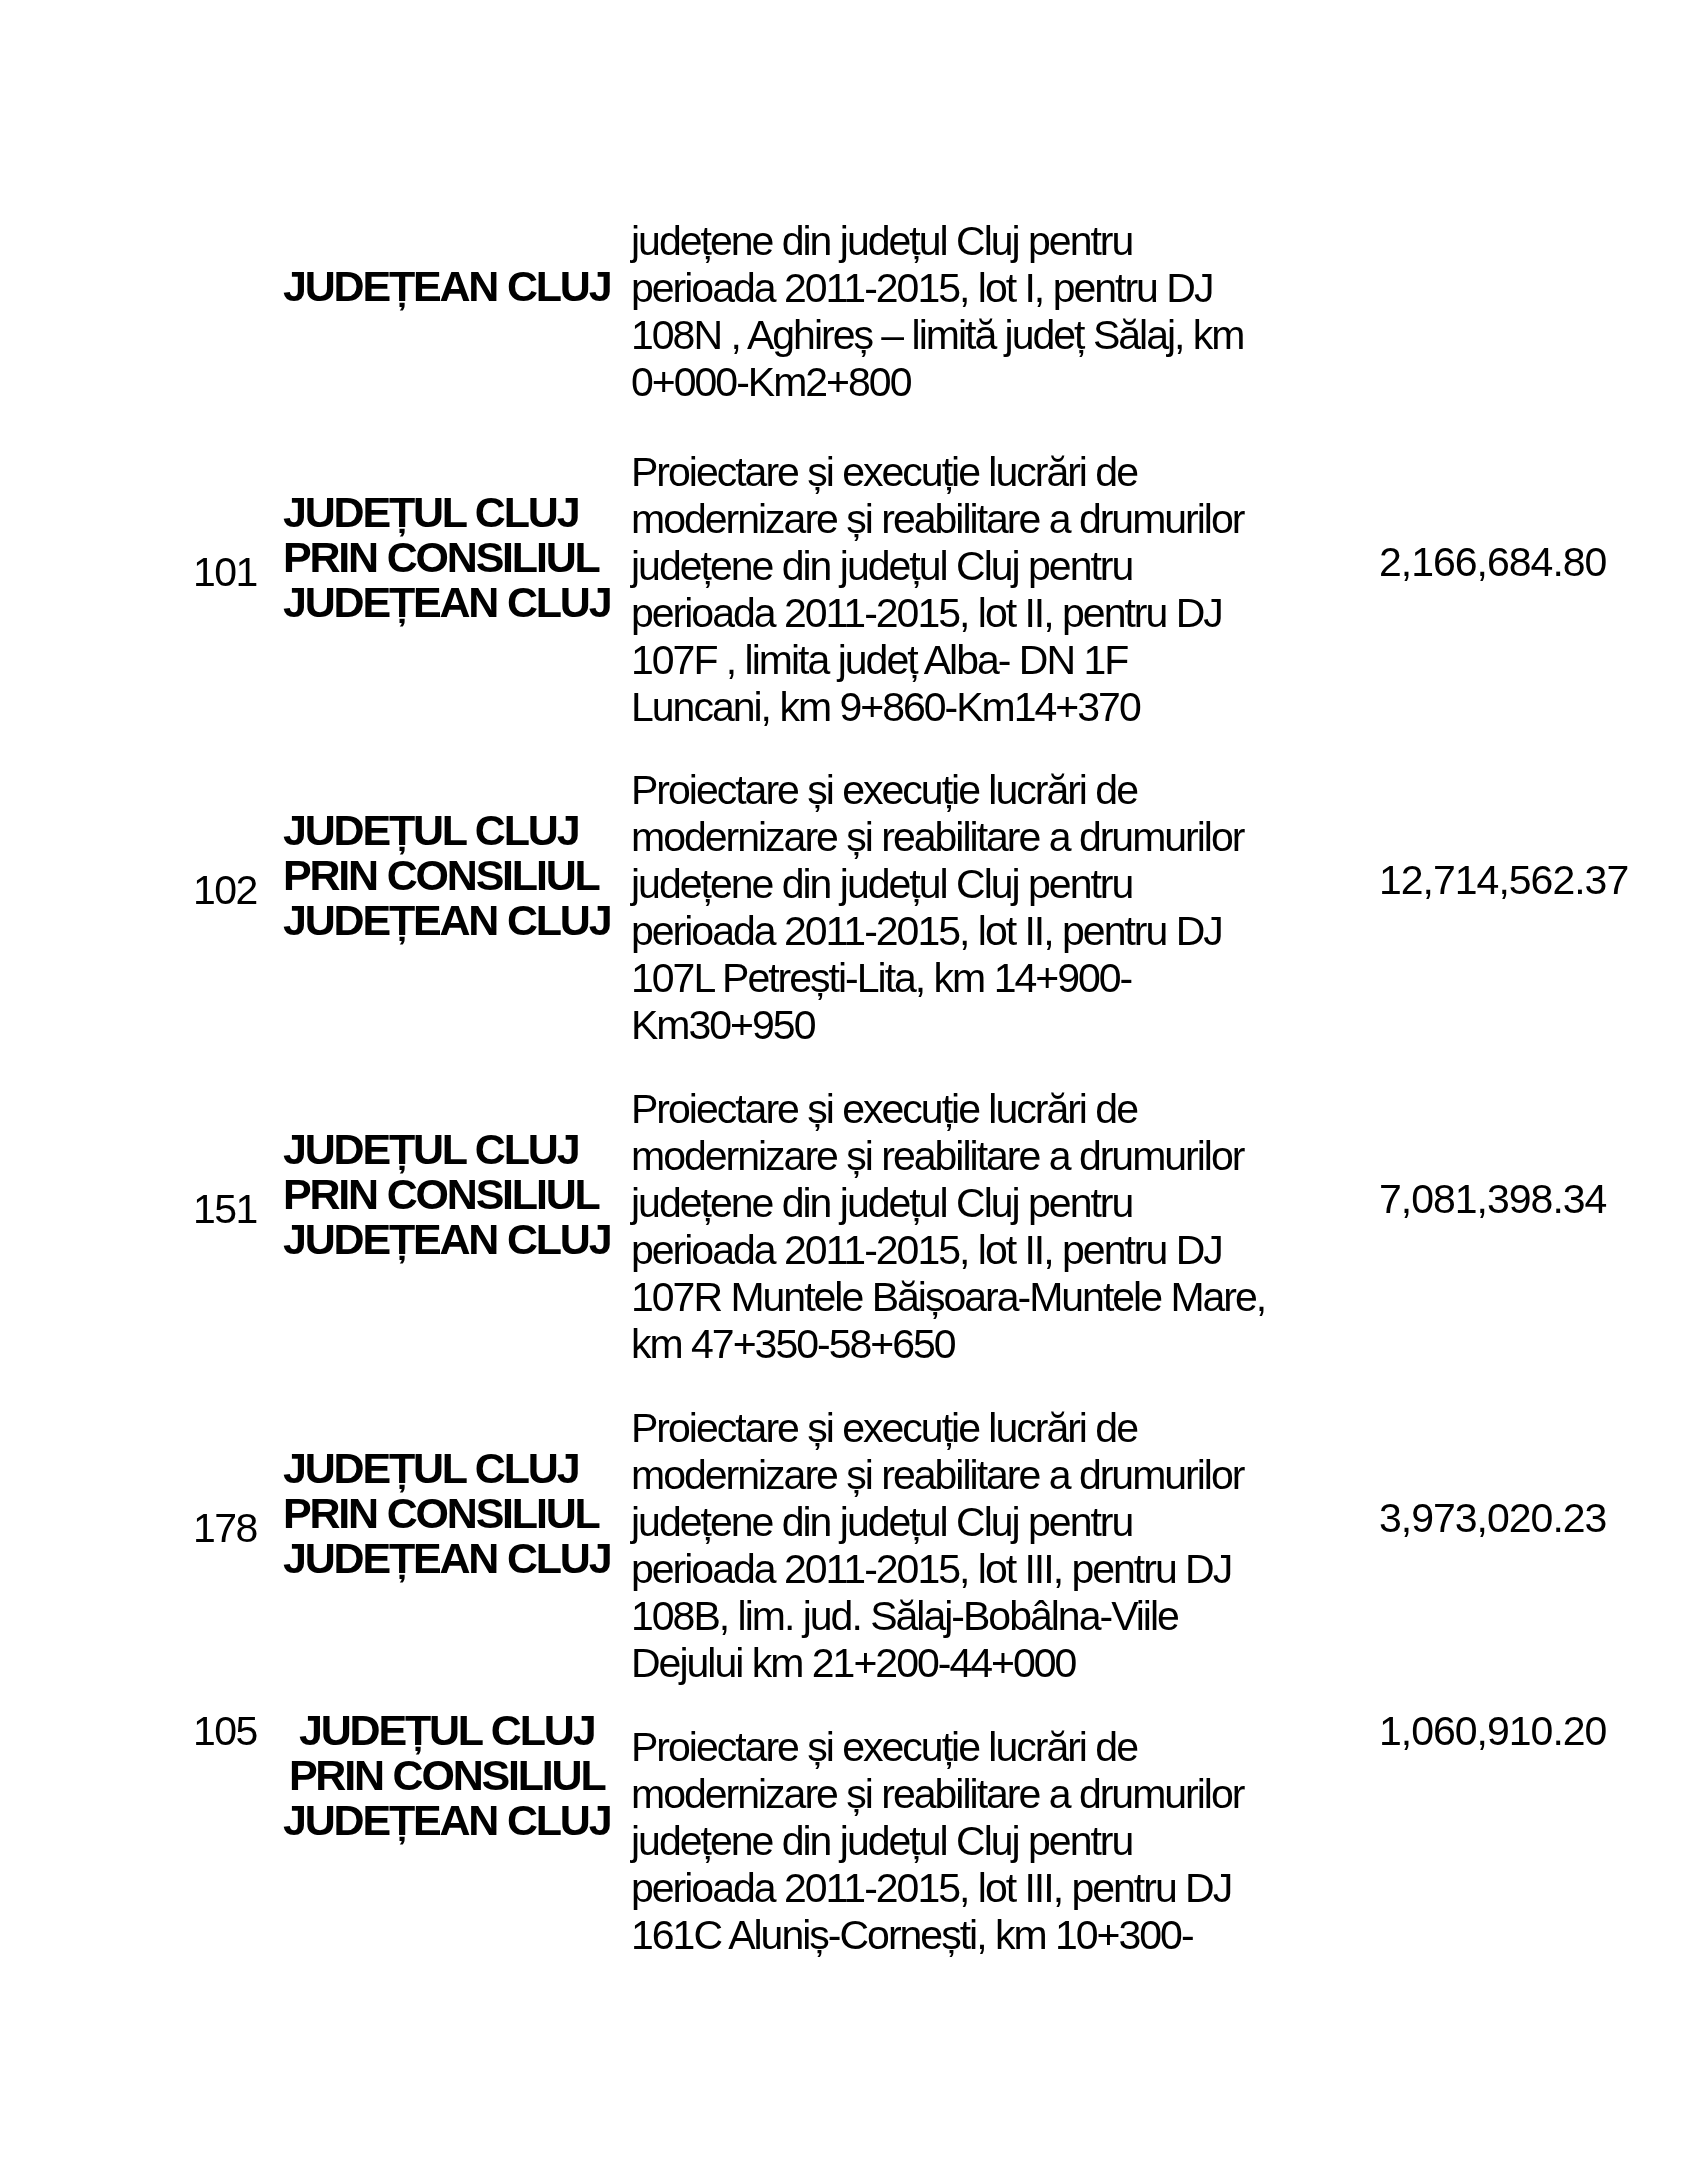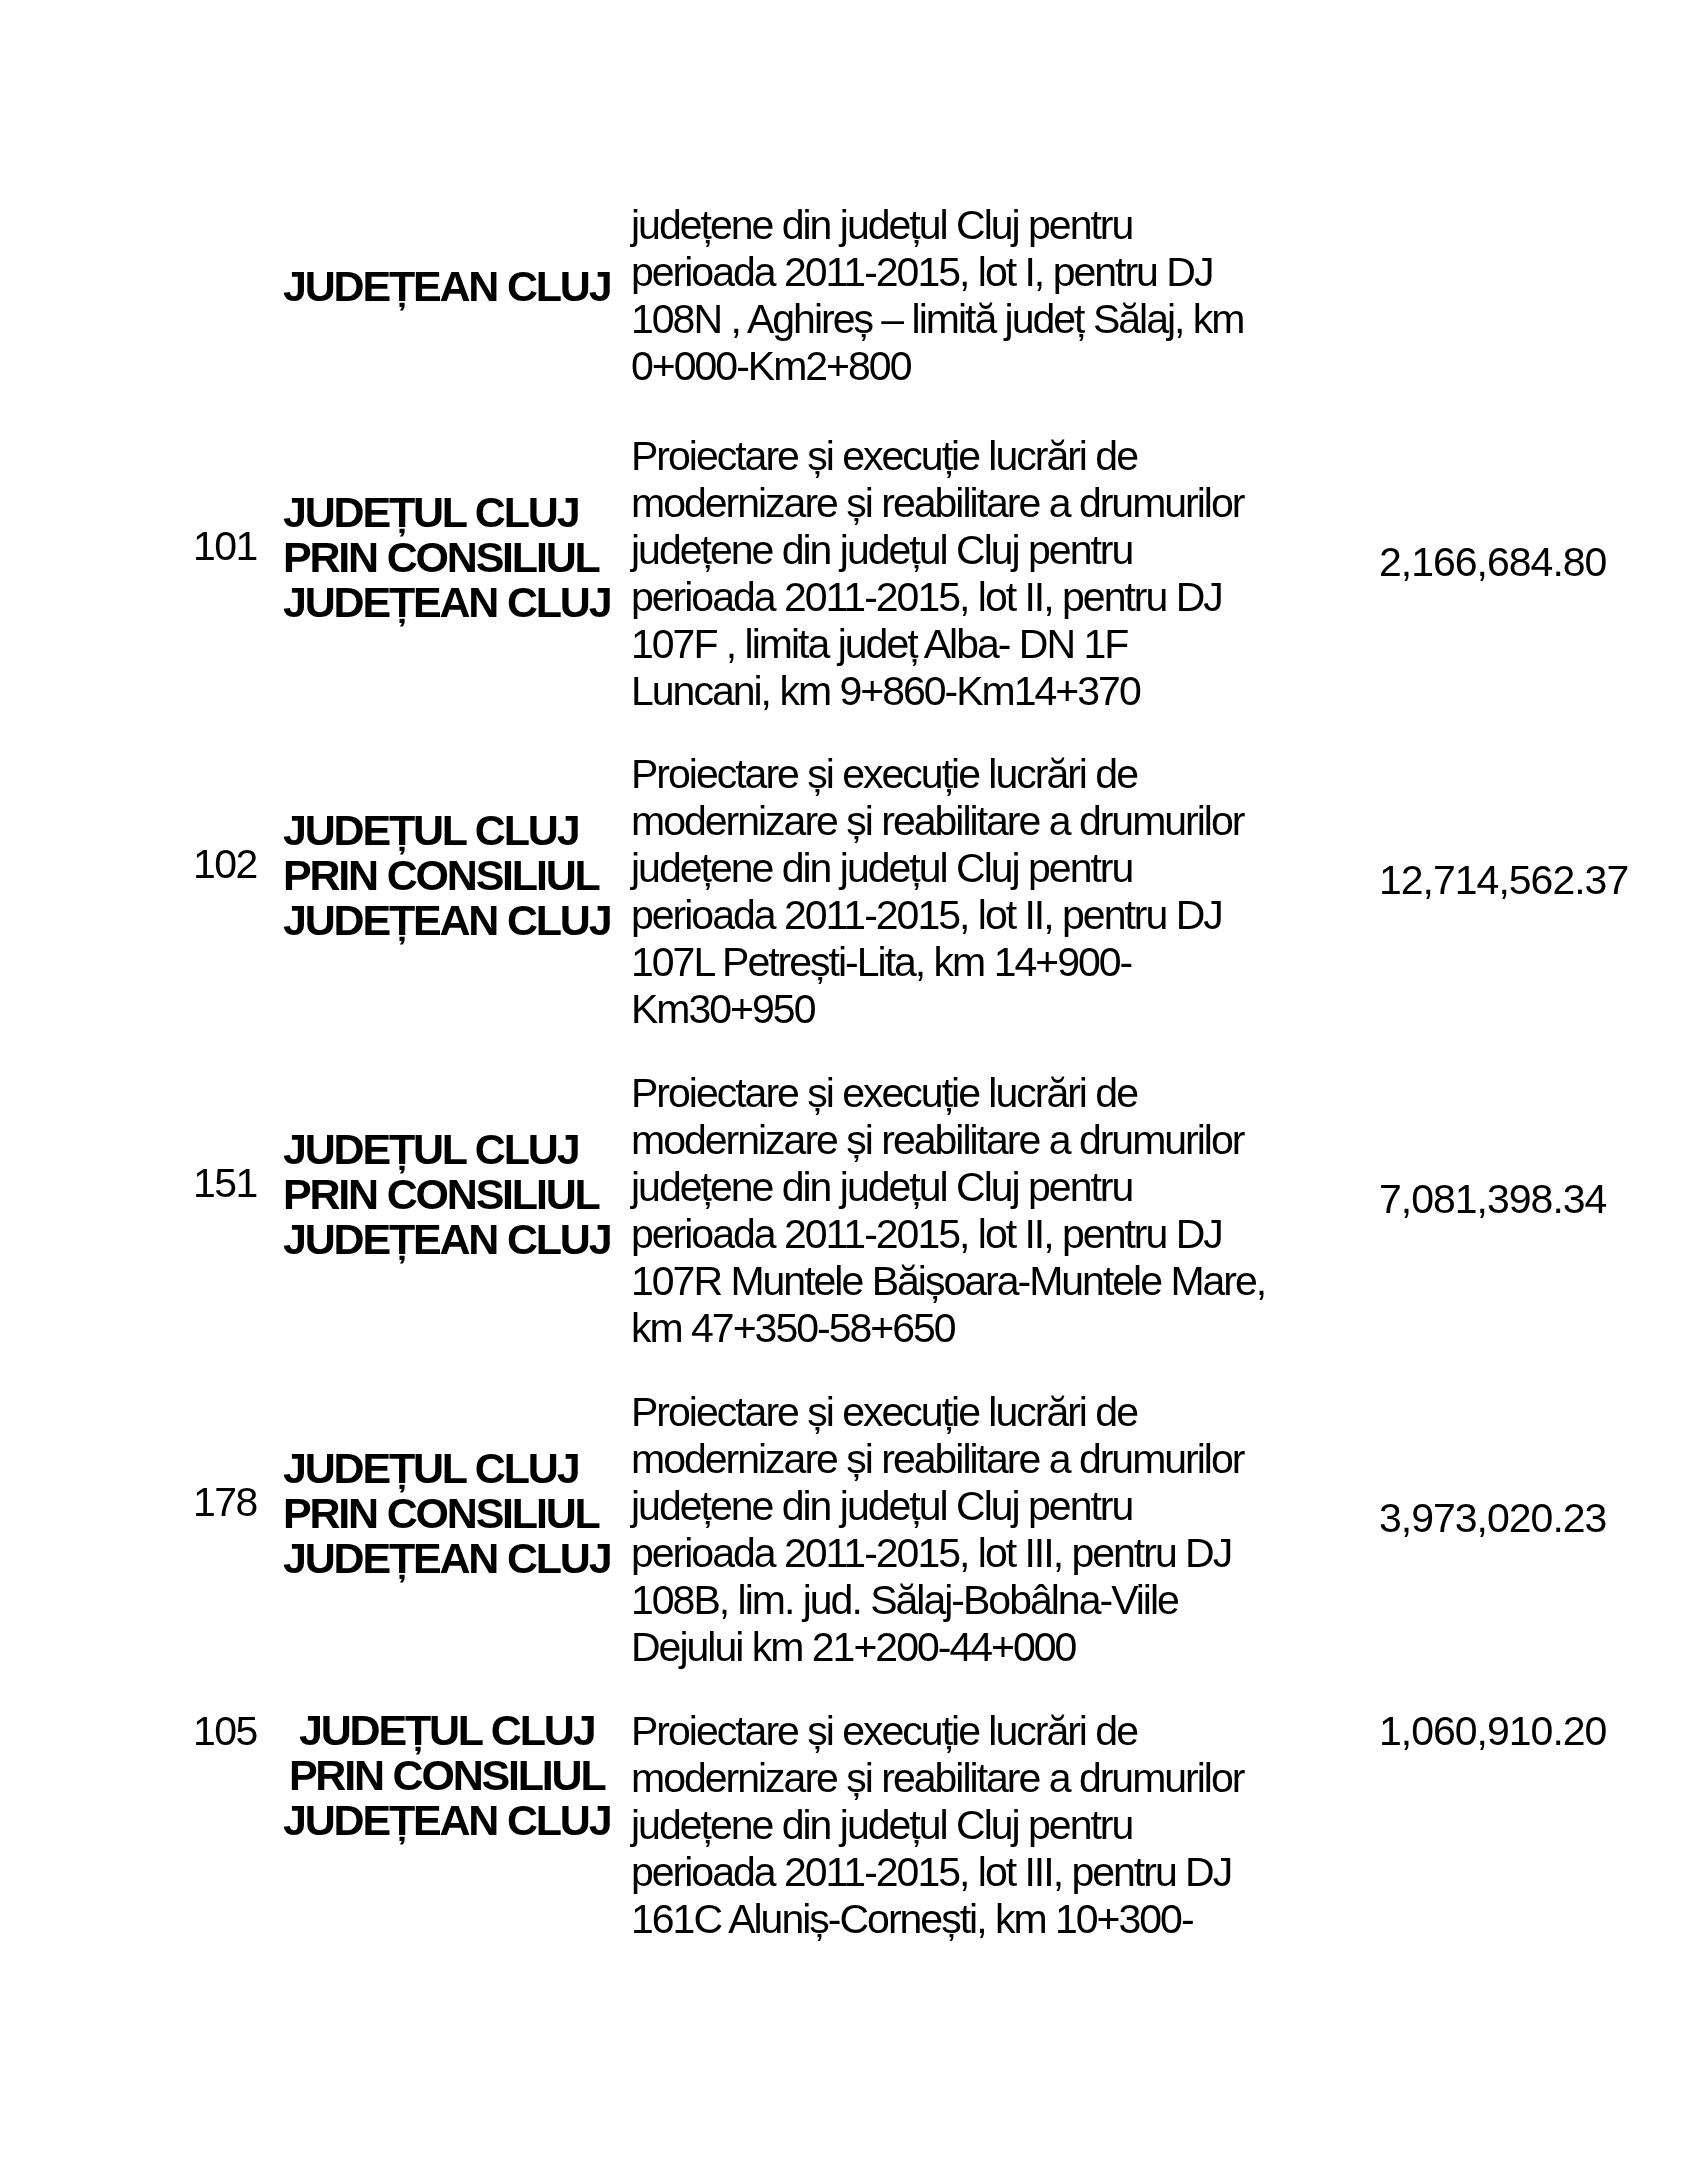--- a/index.html
+++ b/index.html
@@ -6,29 +6,29 @@
   body{
     width:1683px;height:2178px;
     background:#ffffff;color:#000000;
     position:relative;overflow:hidden;
     font-family:"Liberation Sans","DejaVu Sans",sans-serif;
   }
   .page{position:absolute;left:0;top:0;width:1683px;height:2178px;background:#ffffff;}
   .row{position:absolute;left:0;width:1683px;}
   .cell{position:absolute;white-space:pre;}
   .num{
-    left:193px;top:90px;
+    left:193px;top:116px;
     font-size:41px;line-height:47px;letter-spacing:-1.5px;
   }
   .name{
     left:283px;top:57px;
     font-size:43px;font-weight:bold;line-height:45px;letter-spacing:-2.2px;
   }
   .desc{
-    left:631px;top:0;
+    left:631px;top:16px;
     font-size:41px;line-height:47px;letter-spacing:-2px;
   }
   .amount{
     left:1379px;top:106px;
     font-size:41px;line-height:47px;letter-spacing:-1px;
   }
   
   .row-partial .name{top:62px;}
   
   .row-top .num,.row-top .name,.row-top .amount{top:0;text-align:center;}

